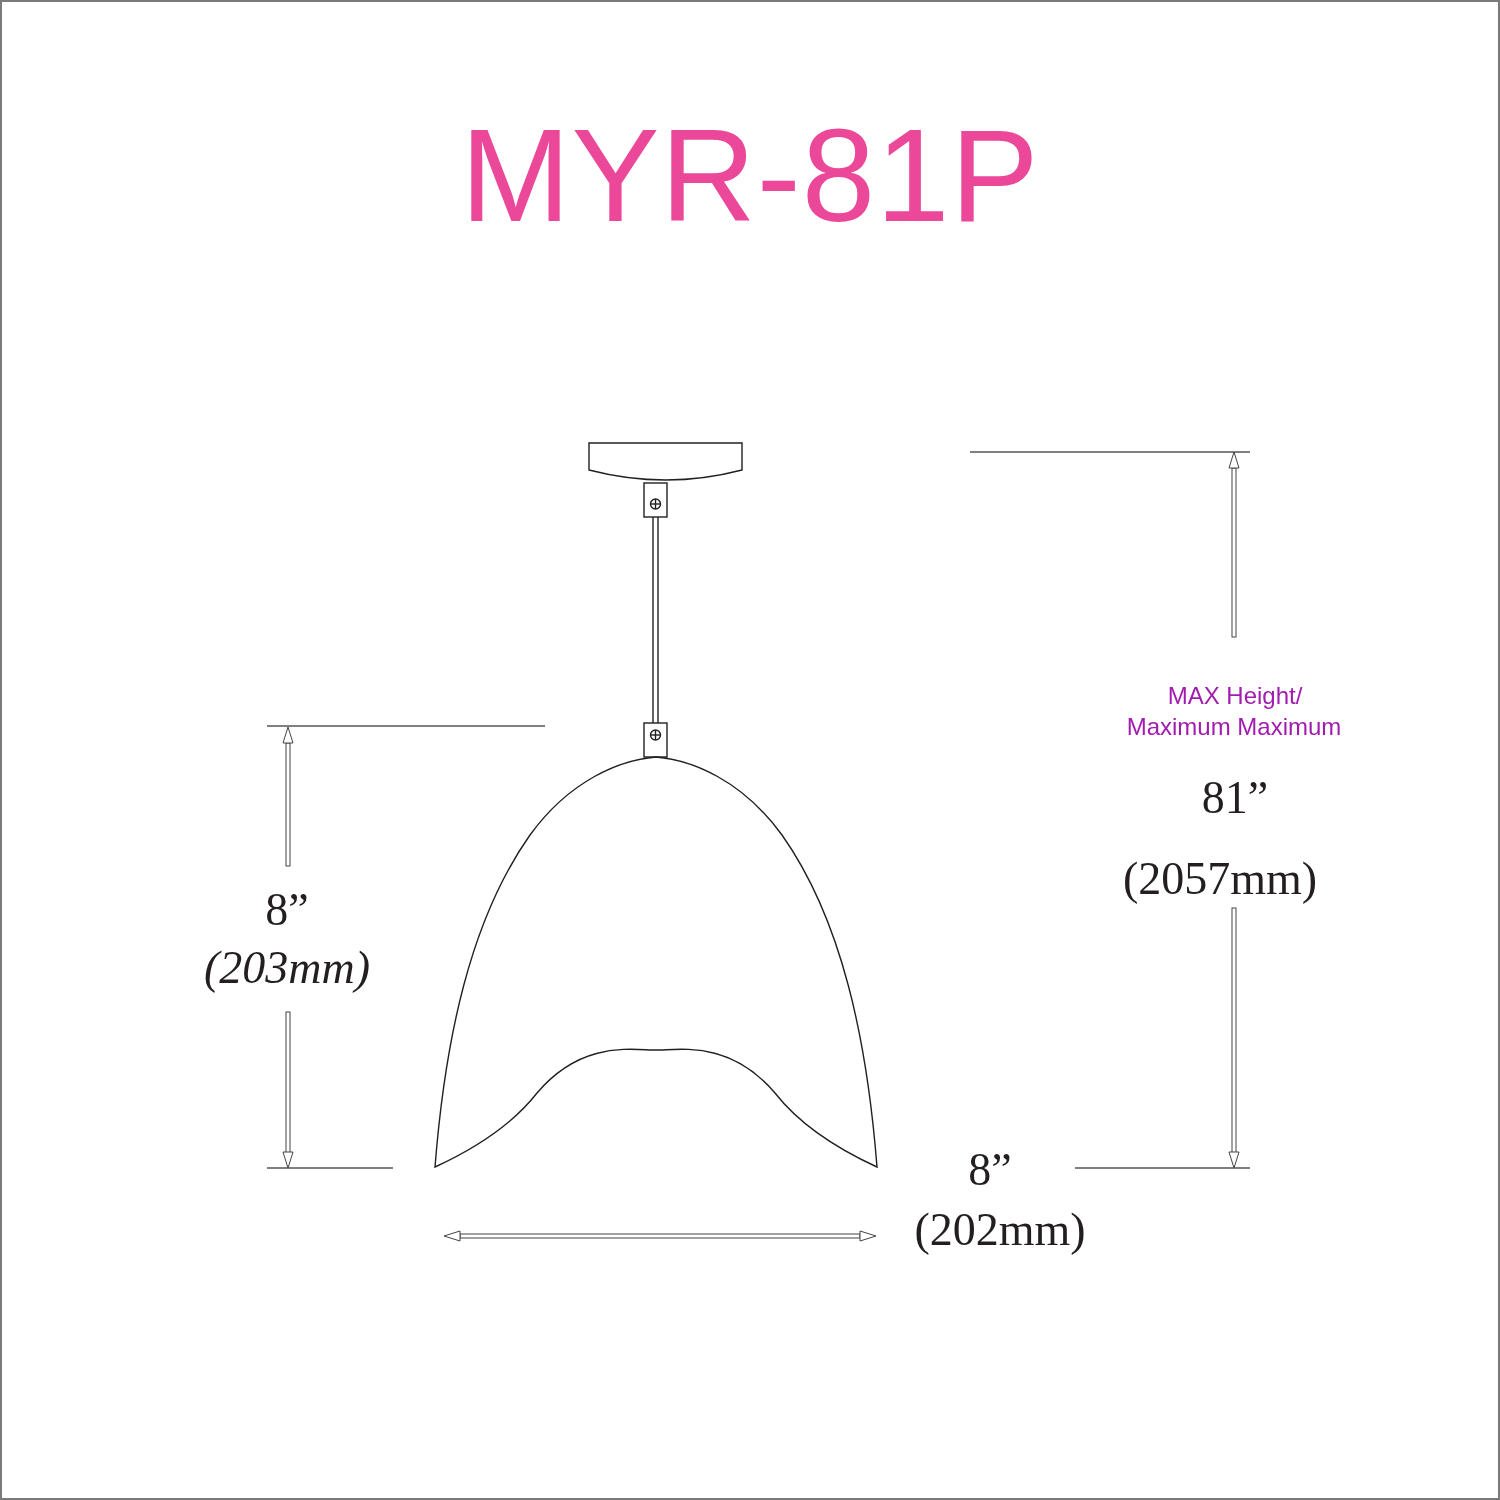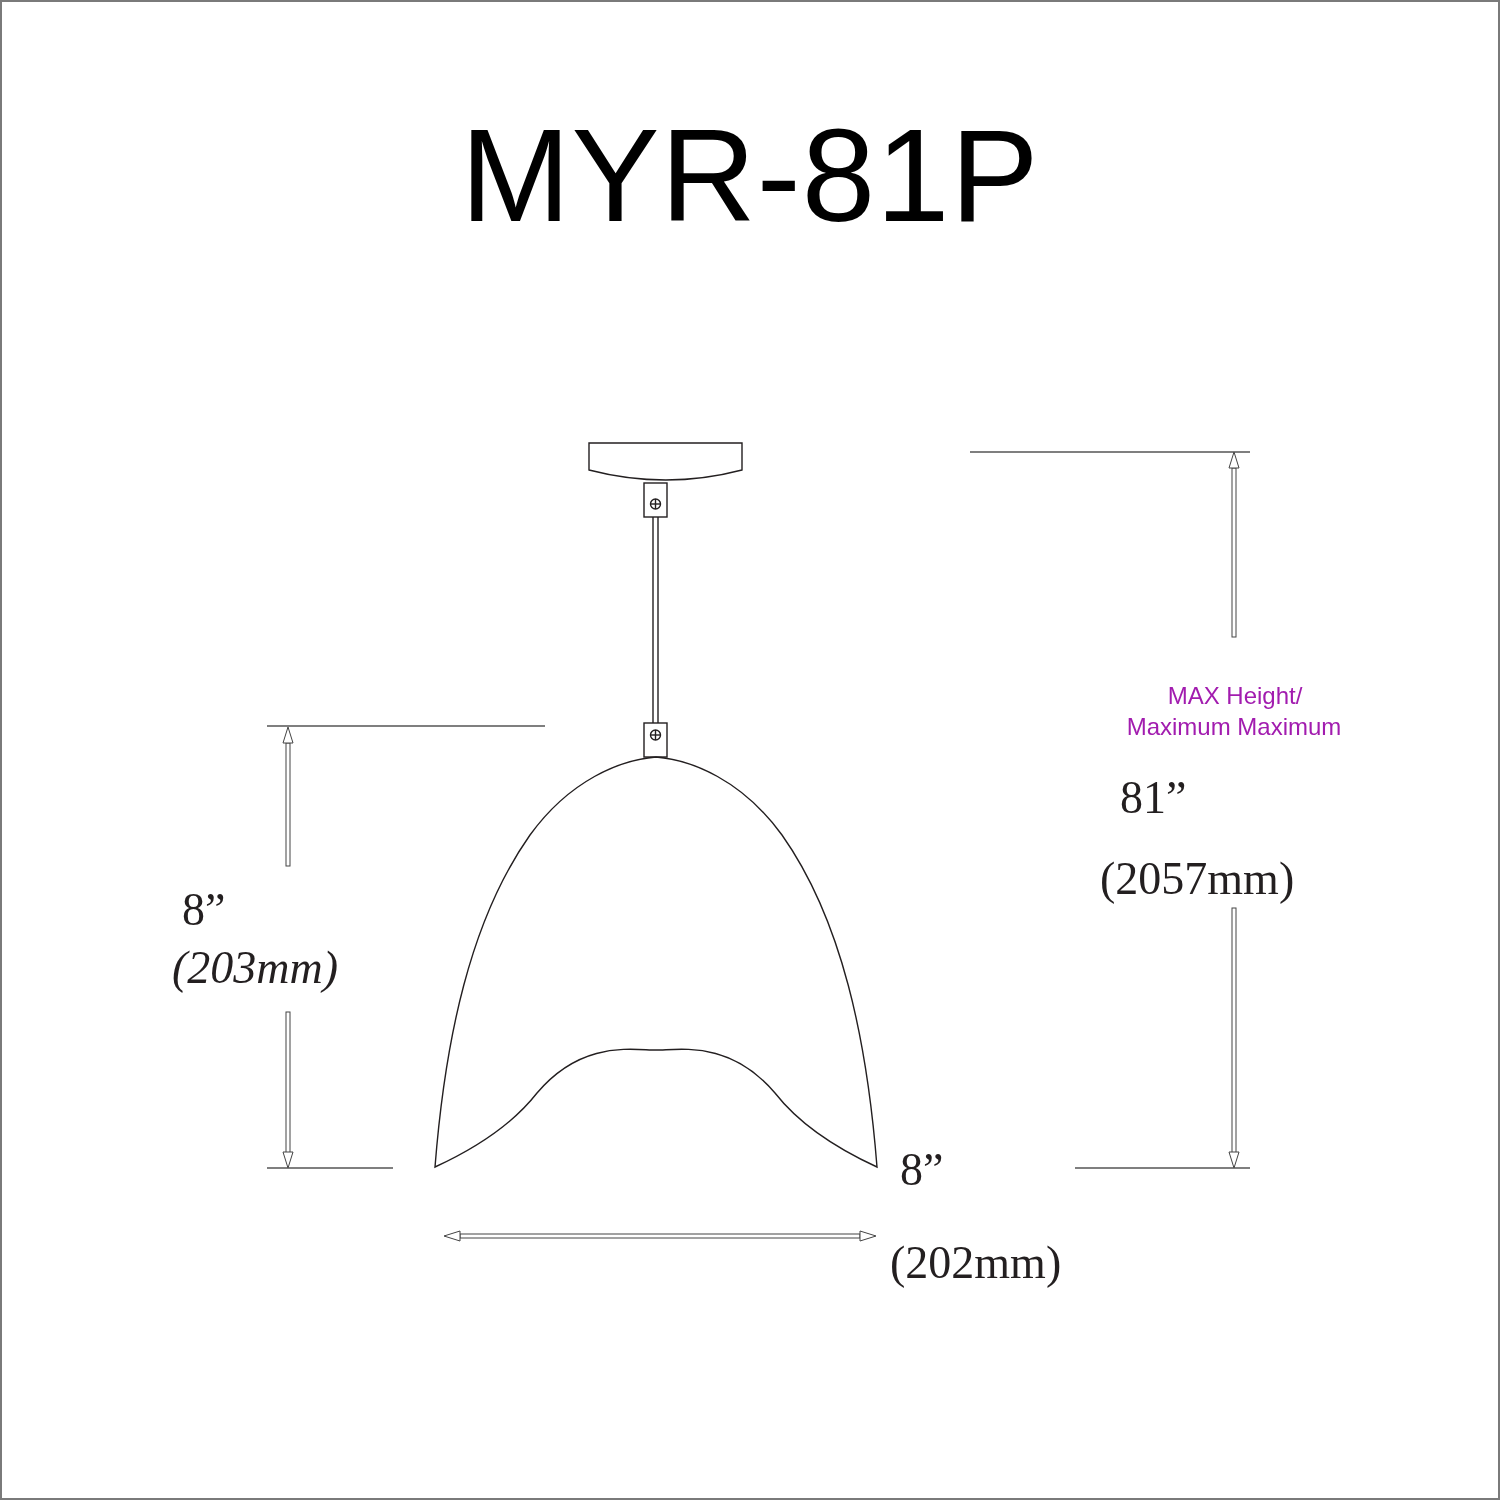--- a/index.html
+++ b/index.html
@@ -4,25 +4,25 @@
   <style>
     html, body { margin: 0; padding: 0; background: #ffffff; }
     body { width: 1500px; height: 1500px; position: relative; overflow: hidden; }
     .frame {
       position: absolute; left: 0; top: 0; width: 1500px; height: 1500px;
       box-sizing: border-box; border: 2px solid #7a7a7a; background: #ffffff;
     }
     .title {
       position: absolute; left: 0; width: 1500px; top: 106px;
       text-align: center; font-family: "Liberation Sans", sans-serif;
-      font-size: 132px; line-height: 140px; color: #000000; letter-spacing: 1px;
+      font-size: 132px; line-height: 140px; color: #ec4899; letter-spacing: 1px;
     }
     svg.drawing { position: absolute; left: 0; top: 0; }
     .lbl {
-      position: absolute; text-align: left; color: #231f20;
+      position: absolute; text-align: center; color: #231f20;
       font-family: "Liberation Serif", serif; font-size: 46px; line-height: 56px;
     }
     .lbl-sans {
       position: absolute; text-align: center; color: #a21caf;
       font-family: "Liberation Sans", sans-serif; font-size: 24px; line-height: 31px;
     }
   </style>
 </head>
 <body>
 
@@ -99,13 +99,13 @@
 
 <div class="lbl" style="left:182px; top:882px; width:210px;">8”</div>
 <div class="lbl" style="left:172px; top:940px; width:230px;font-style:italic;">(203mm)</div>
 
 <div class="lbl-sans" style="left:1080px; top:680px; width:310px;">MAX Height/</div>
 <div class="lbl-sans" style="left:1066px; top:711px; width:336px;">Maximum Maximum</div>
 <div class="lbl" style="left:1120px; top:770px; width:230px;">81”</div>
 <div class="lbl" style="left:1100px; top:827px; width:240px;margin-top:24px;">(2057mm)</div>
 
 <div class="lbl" style="left:900px; top:1142px; width:180px;">8”</div>
-<div class="lbl" style="left:890px; top:1202px; width:220px;margin-top:33px;">(202mm)</div>
+<div class="lbl" style="left:890px; top:1202px; width:220px;">(202mm)</div>
 
 </body></html>

